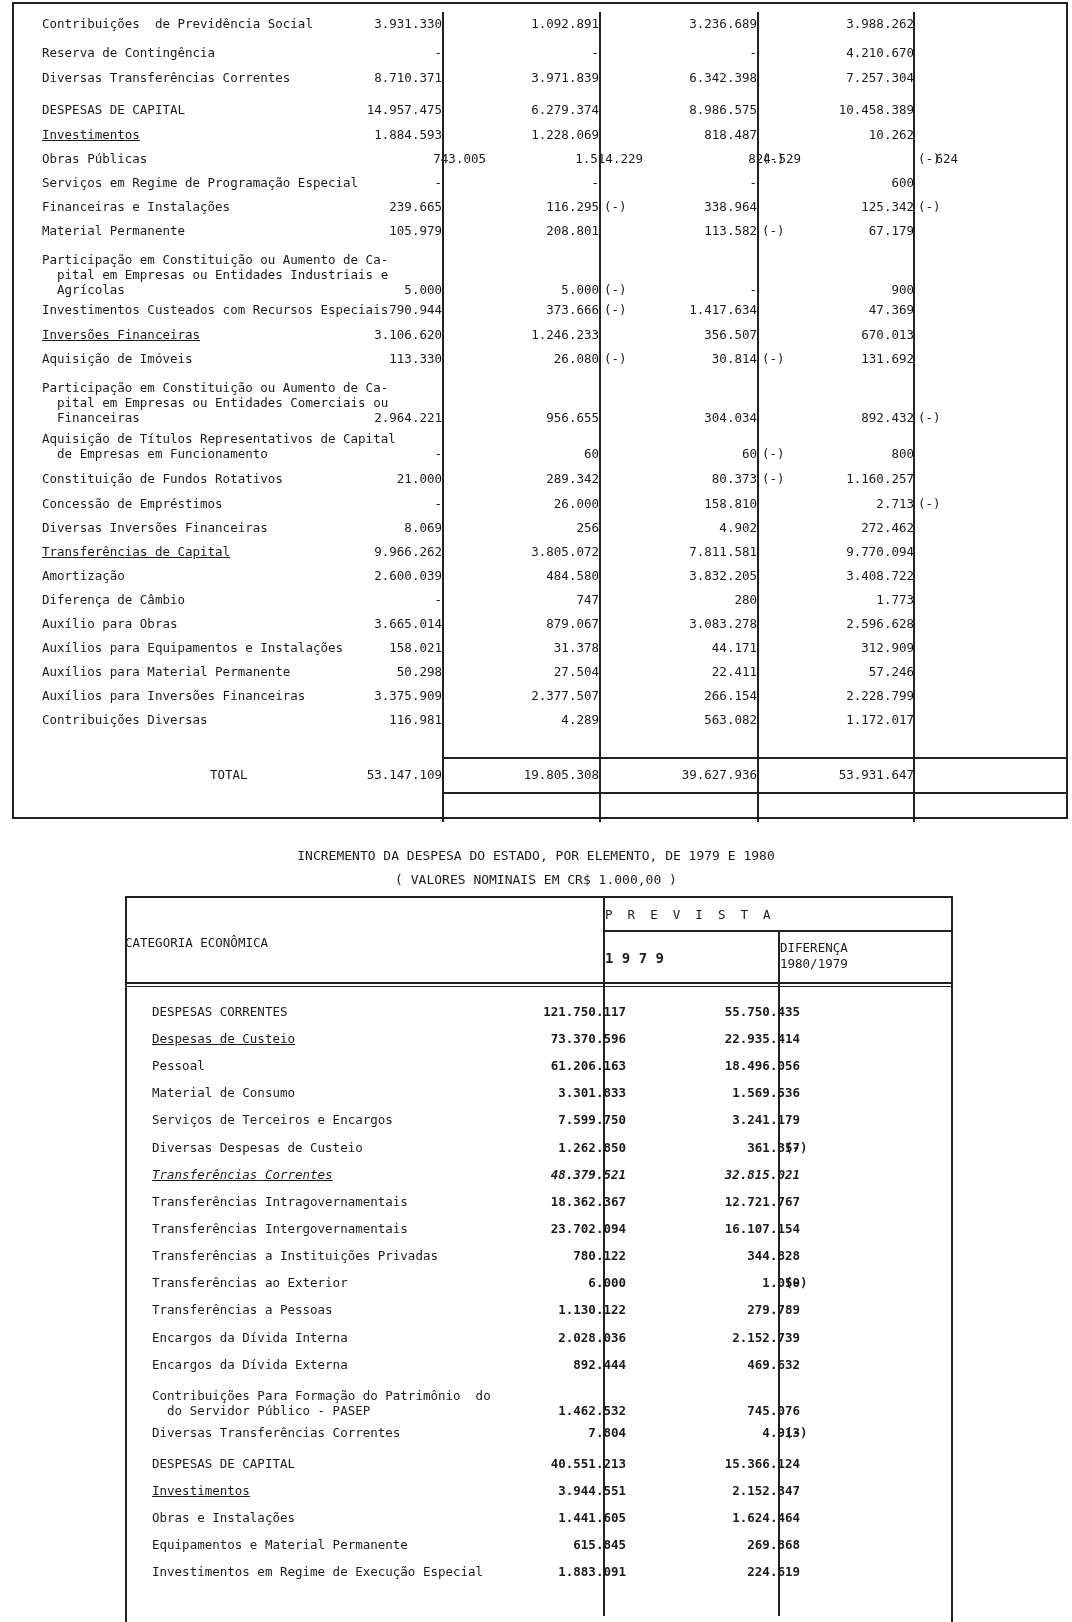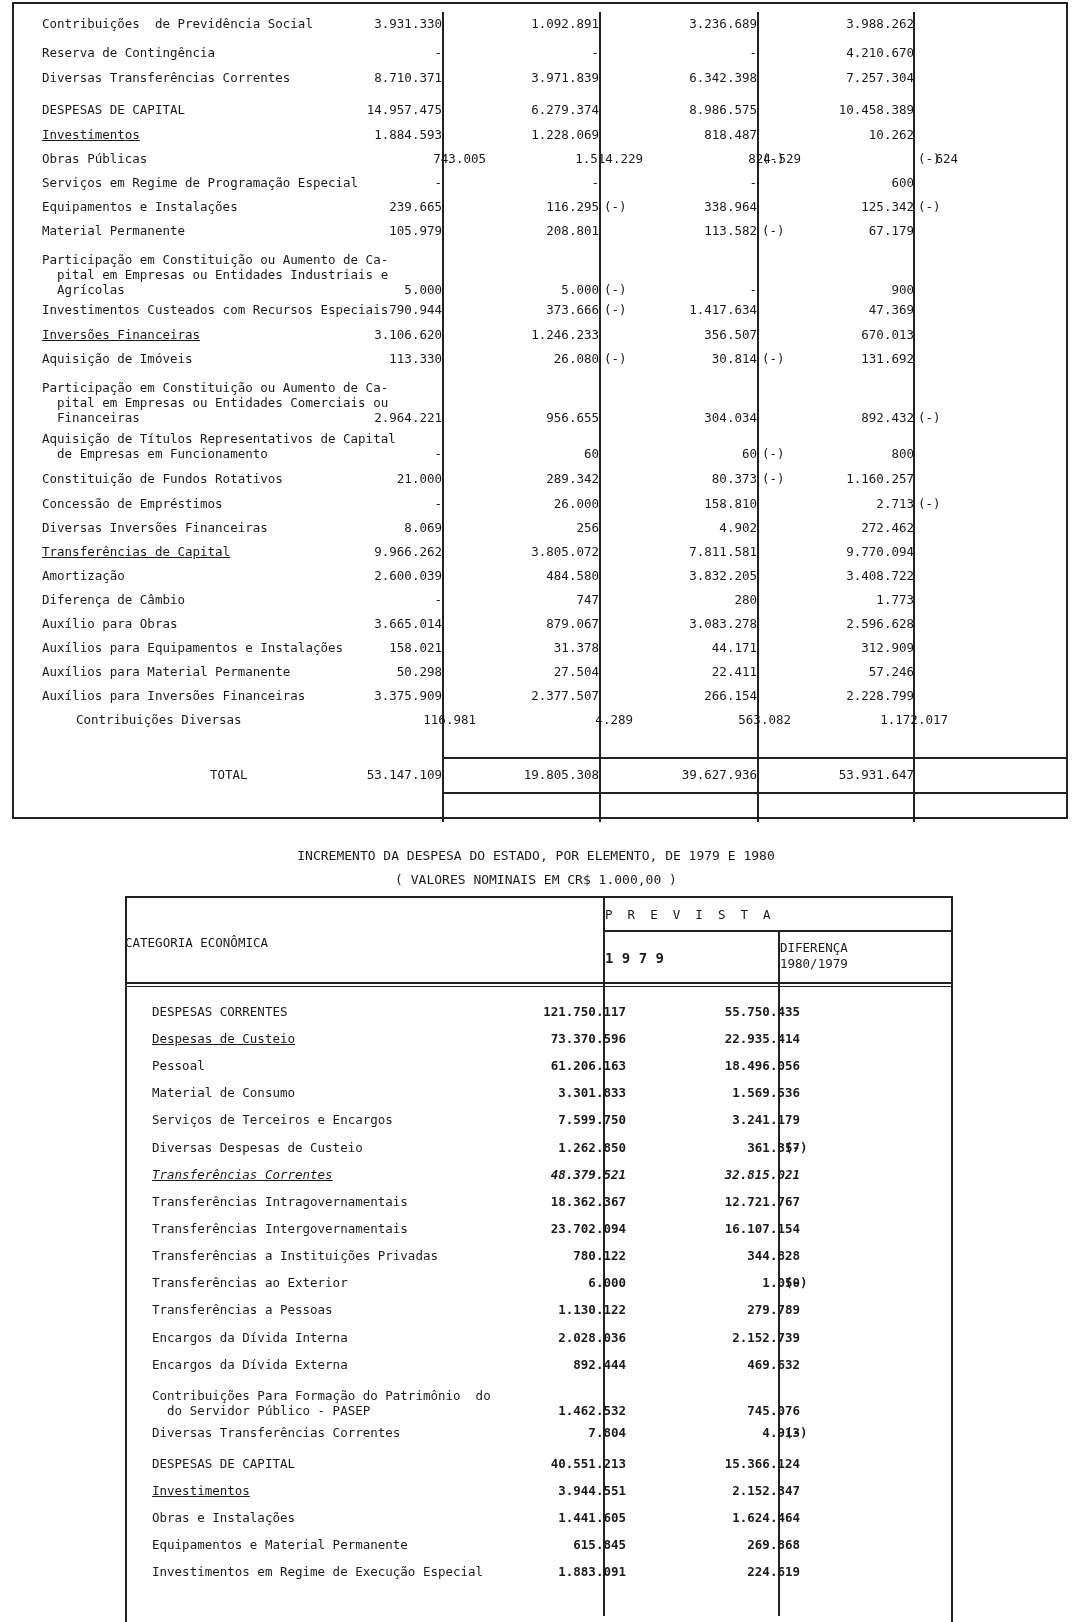--- a/index.html
+++ b/index.html
@@ -100,21 +100,21 @@
         <span class="lbl">Serviços em Regime de Programação Especial</span>
         <span class="num" style="right:502px;top:0px">-</span>
         <span class="neg" style="left:604px;top:0px"></span>
         <span class="num" style="right:345px;top:0px">-</span>
         <span class="neg" style="left:762px;top:0px"></span>
         <span class="num" style="right:187px;top:0px">-</span>
         <span class="neg" style="left:918px;top:0px"></span>
         <span class="num" style="right:30px;top:0px">600</span>
       </div>
       <div class="row" style="top: 199px;">
-        <span class="lbl">Equipamentos e Instalações</span>
+        <span class="lbl">Financeiras e Instalações</span>
         <span class="num" style="right:502px;top:0px">239.665</span>
         <span class="neg" style="left:604px;top:0px">(-)</span>
         <span class="num" style="right:345px;top:0px">116.295</span>
         <span class="neg" style="left:762px;top:0px"></span>
         <span class="num" style="right:187px;top:0px">338.964</span>
         <span class="neg" style="left:918px;top:0px">(-)</span>
         <span class="num" style="right:30px;top:0px">125.342</span>
       </div>
       <div class="row" style="top: 223px;">
         <span class="lbl">Material Permanente</span>
@@ -284,21 +284,21 @@
       <div class="row" style="top: 688px;">
         <span class="lbl">Auxílios para Inversões Financeiras</span>
         <span class="num" style="right:502px;top:0px">3.375.909</span>
         <span class="neg" style="left:604px;top:0px"></span>
         <span class="num" style="right:345px;top:0px">2.377.507</span>
         <span class="neg" style="left:762px;top:0px"></span>
         <span class="num" style="right:187px;top:0px">266.154</span>
         <span class="neg" style="left:918px;top:0px"></span>
         <span class="num" style="right:30px;top:0px">2.228.799</span>
       </div>
-      <div class="row" style="top: 712px; margin-left: 34px;">
+      <div class="row" style="top: 712px;">
         <span class="lbl">Contribuições Diversas</span>
         <span class="num" style="right:502px;top:0px">116.981</span>
         <span class="neg" style="left:604px;top:0px"></span>
         <span class="num" style="right:345px;top:0px">4.289</span>
         <span class="neg" style="left:762px;top:0px"></span>
         <span class="num" style="right:187px;top:0px">563.082</span>
         <span class="neg" style="left:918px;top:0px"></span>
         <span class="num" style="right:30px;top:0px">1.172.017</span>
       </div>
     </div>

